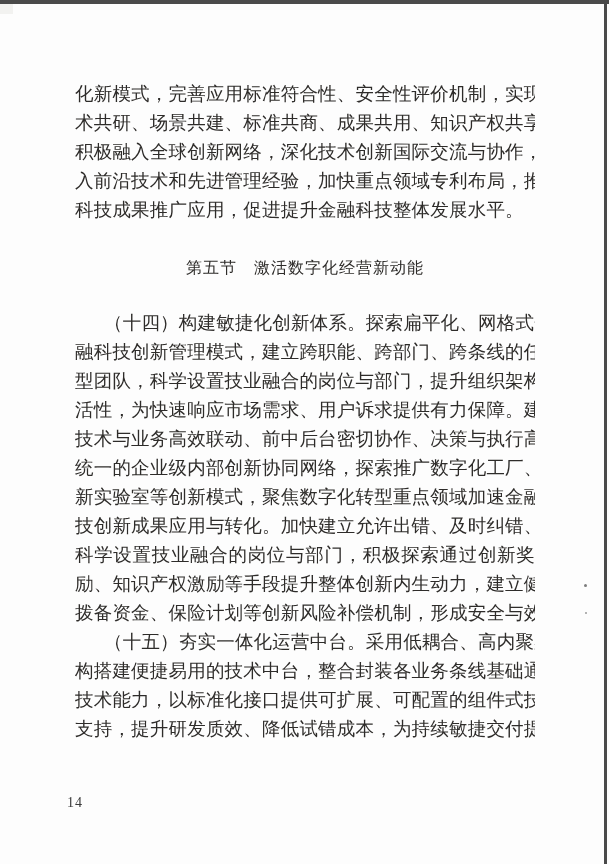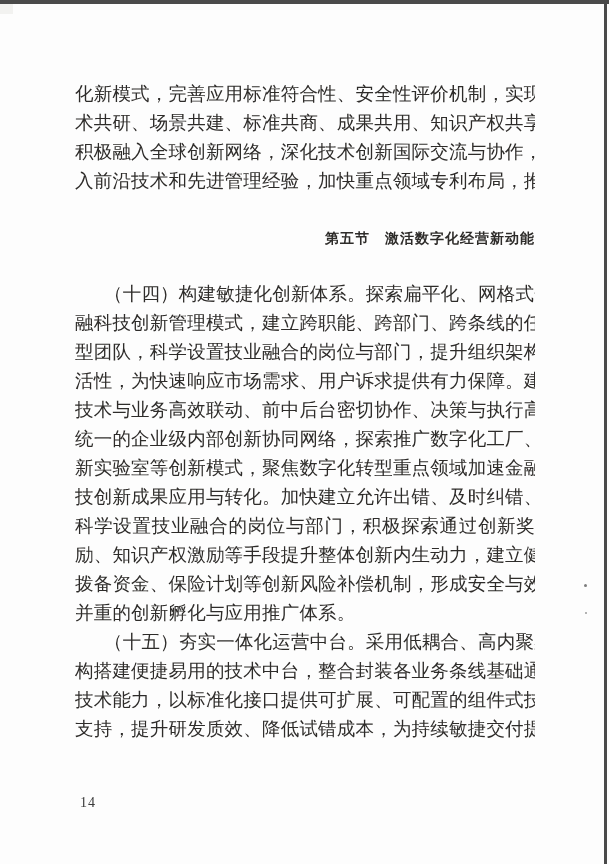--- a/index.html
+++ b/index.html
@@ -53,27 +53,27 @@
     text-align-last: left;
   }
   .line.indent {
     text-indent: 29px;
   }
   .section-heading {
     height: 29px;
     line-height: 29px;
     margin-top: 28px;
     margin-bottom: 27px;
-    font-size: 14px;
-    font-weight: bold;
-    text-align: right;
+    font-size: 16px;
+    font-weight: normal;
+    text-align: center;
     letter-spacing: 1px;
   }
   .page-number {
-    position: absolute; left: 80px; top: 795px;
+    position: absolute; left: 67px; top: 795px;
     font-size: 14px;
     color: #3a3a3a;
     letter-spacing: 1px;
   }
 </style>
 </head>
 <body>
 
 <div>
 
@@ -83,37 +83,37 @@
   <div class="scan-speck-1"></div>
   <div class="scan-speck-2"></div>
 
   <div class="content">
 
     <div>
       <div class="line">化新模式，完善应用标准符合性、安全性评价机制，实现技</div>
       <div class="line">术共研、场景共建、标准共商、成果共用、知识产权共享。</div>
       <div class="line">积极融入全球创新网络，深化技术创新国际交流与协作，引</div>
       <div class="line">入前沿技术和先进管理经验，加快重点领域专利布局，推动</div>
+      <div class="line para-end">科技成果推广应用，促进提升金融科技整体发展水平。</div>
     </div>
 
     <div class="section-heading">第五节　激活数字化经营新动能</div>
 
     <div>
       <div class="line indent">（十四）构建敏捷化创新体系。探索扁平化、网格式金</div>
       <div class="line">融科技创新管理模式，建立跨职能、跨部门、跨条线的任务</div>
       <div class="line">型团队，科学设置技业融合的岗位与部门，提升组织架构灵</div>
       <div class="line">活性，为快速响应市场需求、用户诉求提供有力保障。建立</div>
       <div class="line">技术与业务高效联动、前中后台密切协作、决策与执行高度</div>
       <div class="line">统一的企业级内部创新协同网络，探索推广数字化工厂、创</div>
       <div class="line">新实验室等创新模式，聚焦数字化转型重点领域加速金融科</div>
       <div class="line">技创新成果应用与转化。加快建立允许出错、及时纠错、快</div>
       <div class="line">科学设置技业融合的岗位与部门，积极探索通过创新奖</div>
       <div class="line">励、知识产权激励等手段提升整体创新内生动力，建立健全</div>
       <div class="line">拨备资金、保险计划等创新风险补偿机制，形成安全与效率</div>
-      <div class="line para-end">并重的创新孵化与应用推广体系。</div>
     </div>
 
     <div>
       <div class="line indent">（十五）夯实一体化运营中台。采用低耦合、高内聚架</div>
       <div class="line">构搭建便捷易用的技术中台，整合封装各业务条线基础通用</div>
       <div class="line">技术能力，以标准化接口提供可扩展、可配置的组件式技术</div>
       <div class="line">支持，提升研发质效、降低试错成本，为持续敏捷交付提供</div>
     </div>
 
   </div>

